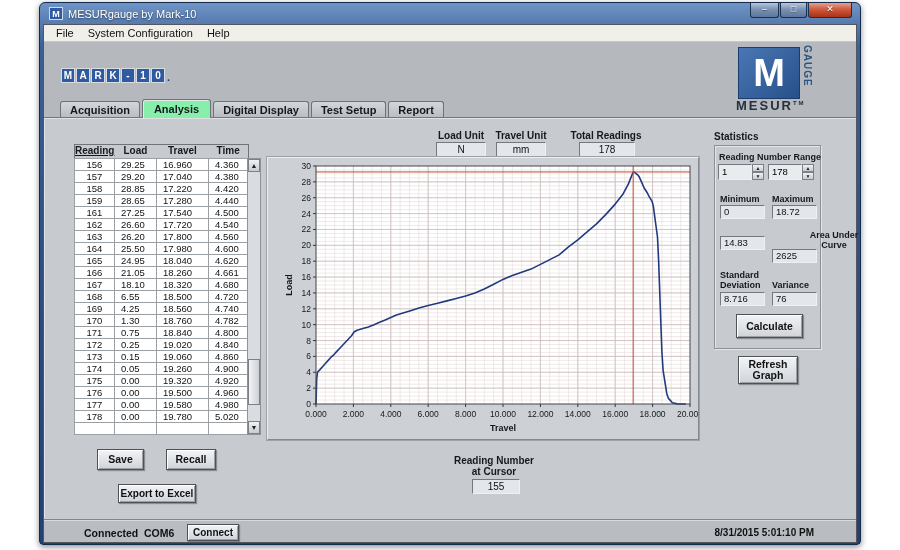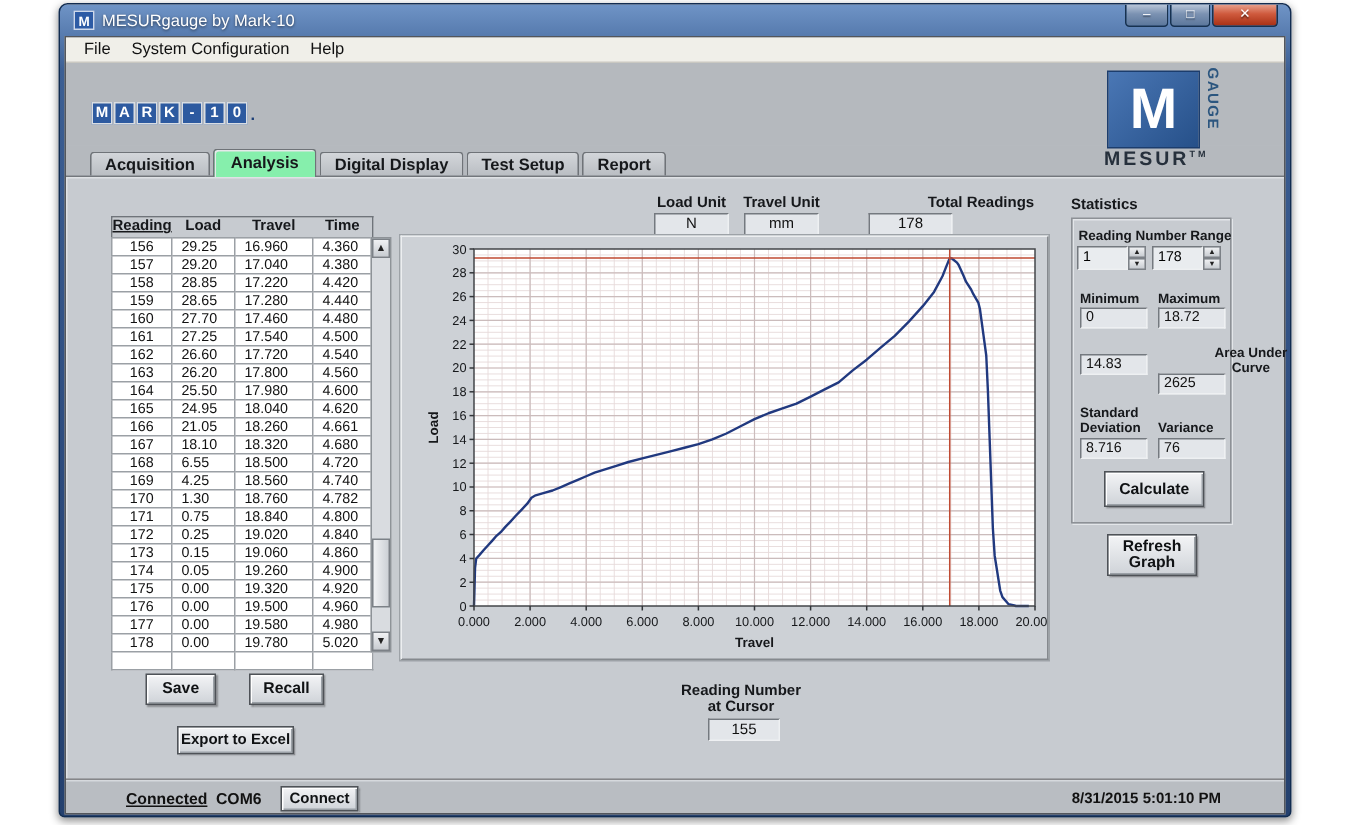--- a/index.html
+++ b/index.html
@@ -86,21 +86,21 @@
   
   .btn { position:absolute; background:linear-gradient(180deg,#f3f4f6,#cfd3d8); border:1px solid #4e5257;
     box-shadow:inset 1px 1px 0 #ffffff, inset -1px -1px 0 #9aa0a6, 1px 1px 1px rgba(0,0,0,.3);
     font-family:"Liberation Sans", sans-serif; font-size:10.5px; font-weight:bold; color:#101214;
     display:flex; align-items:center; justify-content:center; text-align:center; line-height:11px; }
 
   .cursor-label { position:absolute; left:395px; top:337px; width:110px; text-align:center; font-size:10px; font-weight:bold; color:#16181b; line-height:11px; }
 
   
   .statusbar { height:23px; background:#b9bdc2; border-top:2px groove #d6d9dd; position:relative; font-size:10.5px; font-weight:bold; color:#111; }
-  .st-conn { position:absolute; left:40px; top:6px;text-decoration:underline; }
+  .st-conn { position:absolute; left:40px; top:6px; }
   .st-port { position:absolute; left:100px; top:6px; }
   .st-time { position:absolute; right:42px; top:6px; font-weight:600; font-size:10px; }
   .connect-btn { left:143px; top:3px; width:52px; height:17px; font-size:10px; }
 </style>
 </head>
 <body>
 
 <div class="stage">
   <div class="window">
 
@@ -181,26 +181,20 @@
                   <td>17.220</td>
                   <td>4.420</td>
                 </tr>
                 <tr>
                   <td class="c-read">159</td>
                   <td>28.65</td>
                   <td>17.280</td>
                   <td>4.440</td>
                 </tr>
                 <tr>
-                  <td class="c-read">160</td>
-                  <td>27.70</td>
-                  <td>17.460</td>
-                  <td>4.480</td>
-                </tr>
-                <tr>
                   <td class="c-read">161</td>
                   <td>27.25</td>
                   <td>17.540</td>
                   <td>4.500</td>
                 </tr>
                 <tr>
                   <td class="c-read">162</td>
                   <td>26.60</td>
                   <td>17.720</td>
                   <td>4.540</td>
@@ -313,21 +307,21 @@
         <div class="vscroll">
           <div class="sarrow up">▲</div>
           <div class="sthumb"></div>
           <div class="sarrow down">▼</div>
         </div>
 
         <div class="lbl" style="left:388px; top:12px; width:58px; text-align:center;">Load Unit</div>
         <div class="display" style="left:392px; top:24px; width:50px; height:15px;">N</div>
         <div class="lbl" style="left:446px; top:12px; width:62px; text-align:center;">Travel Unit</div>
         <div class="display" style="left:452px; top:24px; width:50px; height:15px;">mm</div>
-        <div class="lbl" style="left:522px; top:12px; width:80px; text-align:center;margin-left:48px;">Total Readings</div>
+        <div class="lbl" style="left:522px; top:12px; width:80px; text-align:center;">Total Readings</div>
         <div class="display" style="left:535px; top:24px; width:56px; height:15px;">178</div>
 
         <div class="chart-panel">
           <svg width="430" height="281" viewBox="0 0 430 281">
               <rect x="48" y="8" width="374" height="238" fill="#ffffff"></rect>
               <line x1="57.35" y1="8" x2="57.35" y2="246" stroke="#e6dada" stroke-width="0.6"></line>
               <line x1="66.7" y1="8" x2="66.7" y2="246" stroke="#e6dada" stroke-width="0.6"></line>
               <line x1="76.05" y1="8" x2="76.05" y2="246" stroke="#e6dada" stroke-width="0.6"></line>
               <line x1="85.4" y1="8" x2="85.4" y2="246" stroke="#e6dada" stroke-width="0.6"></line>
               <line x1="94.75" y1="8" x2="94.75" y2="246" stroke="#e6dada" stroke-width="0.6"></line>

